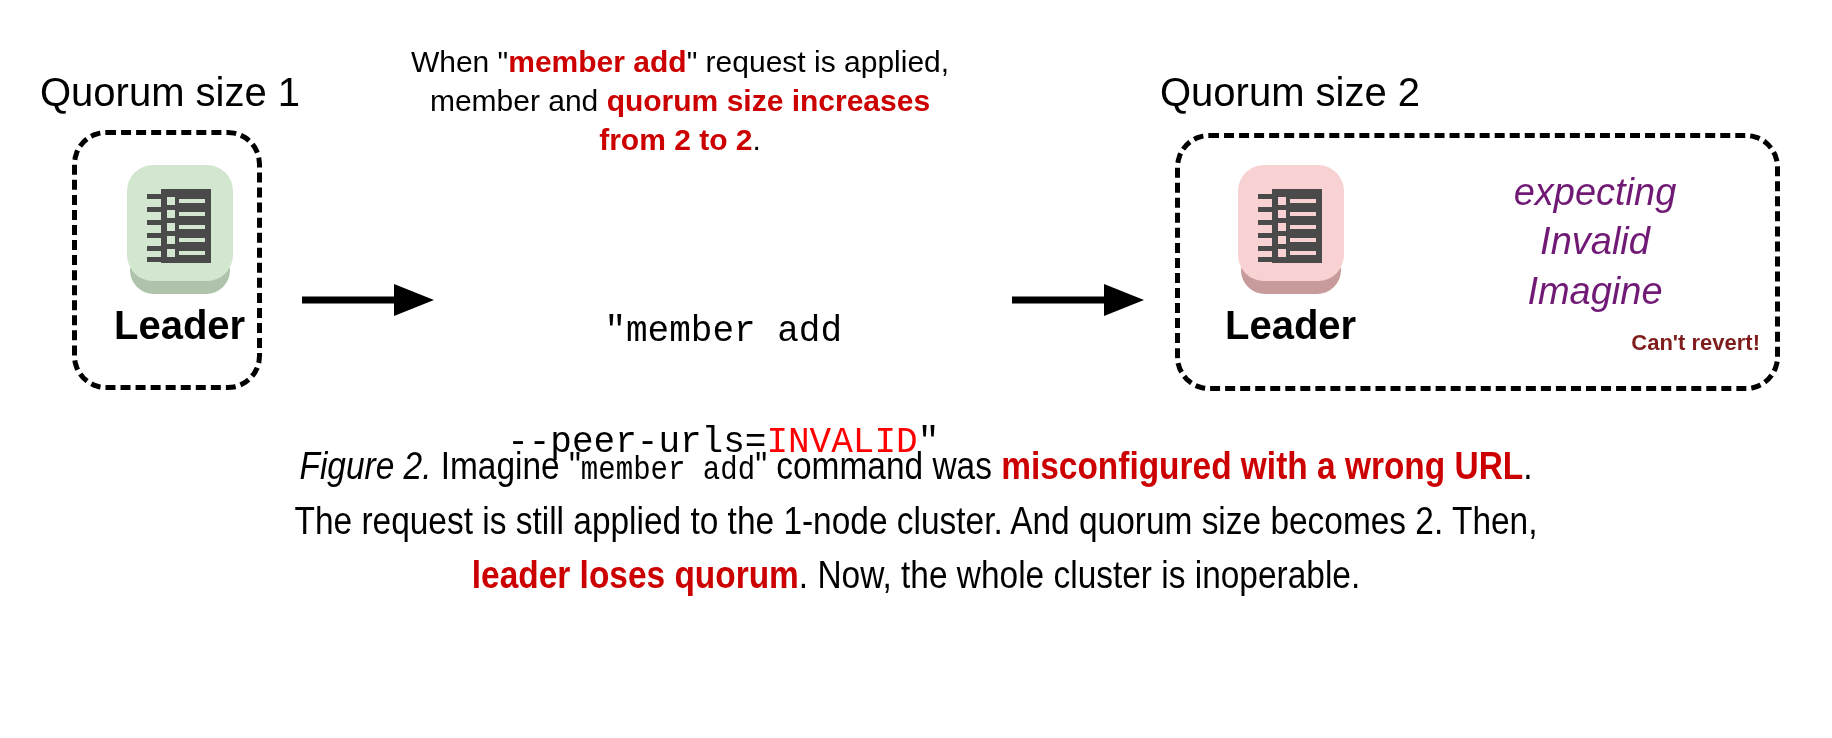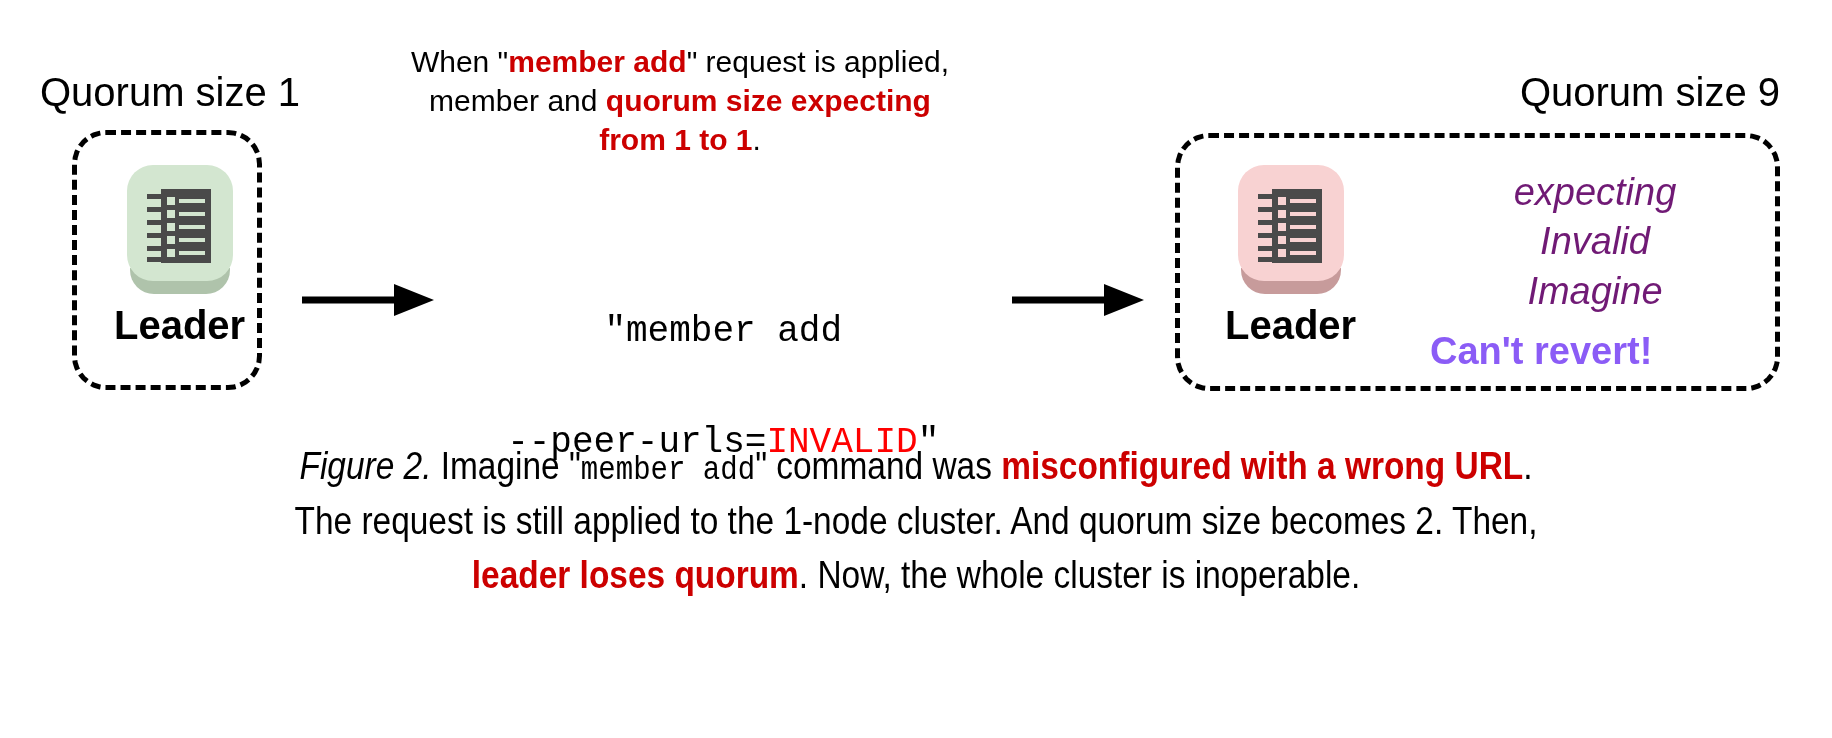--- a/index.html
+++ b/index.html
@@ -23,21 +23,21 @@
     height: 738px;
   }
 
   
   .cluster-title {
     position: absolute;
     font-size: 40px;
     line-height: 1;
     color: #000;
     white-space: nowrap;
-    text-align: right;
+    text-align: left;
   }
 
   .cluster-box {
     position: absolute;
     border: 5px dashed #000000;
     border-radius: 34px;
     box-sizing: border-box;
     background: transparent;
   }
 
@@ -116,24 +116,24 @@
     position: absolute;
     font-size: 38px;
     line-height: 1.30;
     font-style: italic;
     text-align: center;
     color: #701a75;
     white-space: nowrap;
   }
   .cantrevert {
     position: absolute;
-    font-size: 38px;
+    font-size: 22px;
     font-weight: bold;
-    color: #8b5cf6;
-    text-align: left;
+    color: #7f1d1d;
+    text-align: right;
     white-space: nowrap;
   }
 
   
   .caption {
     position: absolute;
     left: 0;
     width: 1832px;
     text-align: center;
     font-size: 38px;
@@ -191,35 +191,35 @@
     <div class="node-label">Leader</div>
   </div>
 
   <svg class="arrow" style="left:300px; top:280px;" width="140" height="40">
     <line x1="2" y1="20" x2="100" y2="20" stroke="#000" stroke-width="7"></line>
     <polygon points="94,4 134,20 94,36" fill="#000"></polygon>
   </svg>
 
   <div class="top-note" style="left:400px; top:42px; width:560px;">
     <span><span>When "</span><b>member add</b><span>" request is applied,</span></span><br>
-    <span><span>member and </span><b>quorum size expecting</b></span><br>
-    <span><b>from 1 to 1</b><span>.</span></span>
+    <span><span>member and </span><b>quorum size increases</b></span><br>
+    <span><b>from 2 to 2</b><span>.</span></span>
   </div>
 
   <div class="cmd" style="left:420px; top:248px; width:520px;">
     <span>"member add</span><br>
     <span><span>--peer-urls=</span><span class="bad">INVALID</span><span>"</span></span>
   </div>
 
   <svg class="arrow" style="left:1010px; top:280px;" width="140" height="40">
     <line x1="2" y1="20" x2="100" y2="20" stroke="#000" stroke-width="7"></line>
     <polygon points="94,4 134,20 94,36" fill="#000"></polygon>
   </svg>
 
-  <div class="cluster-title" style="left:1160px; top:72px; width:620px;">Quorum size 9</div>
+  <div class="cluster-title" style="left:1160px; top:72px; width:620px;">Quorum size 2</div>
 
   <div class="cluster-box" style="left:1175px; top:133px; width:605px; height:258px;"></div>
 
   <div class="node" style="left:1225px; top:165px;">
     <div class="node-chip">
       <div class="shadow" style="background:#c79b9b;"></div>
       <div class="face" style="background:#f8d2d2;"></div>
       <svg width="66" height="78" viewBox="0 0 66 78">
         <rect x="14" y="2" width="50" height="74" fill="#4a4a4a"></rect>
         <g fill="#f8d2d2">

